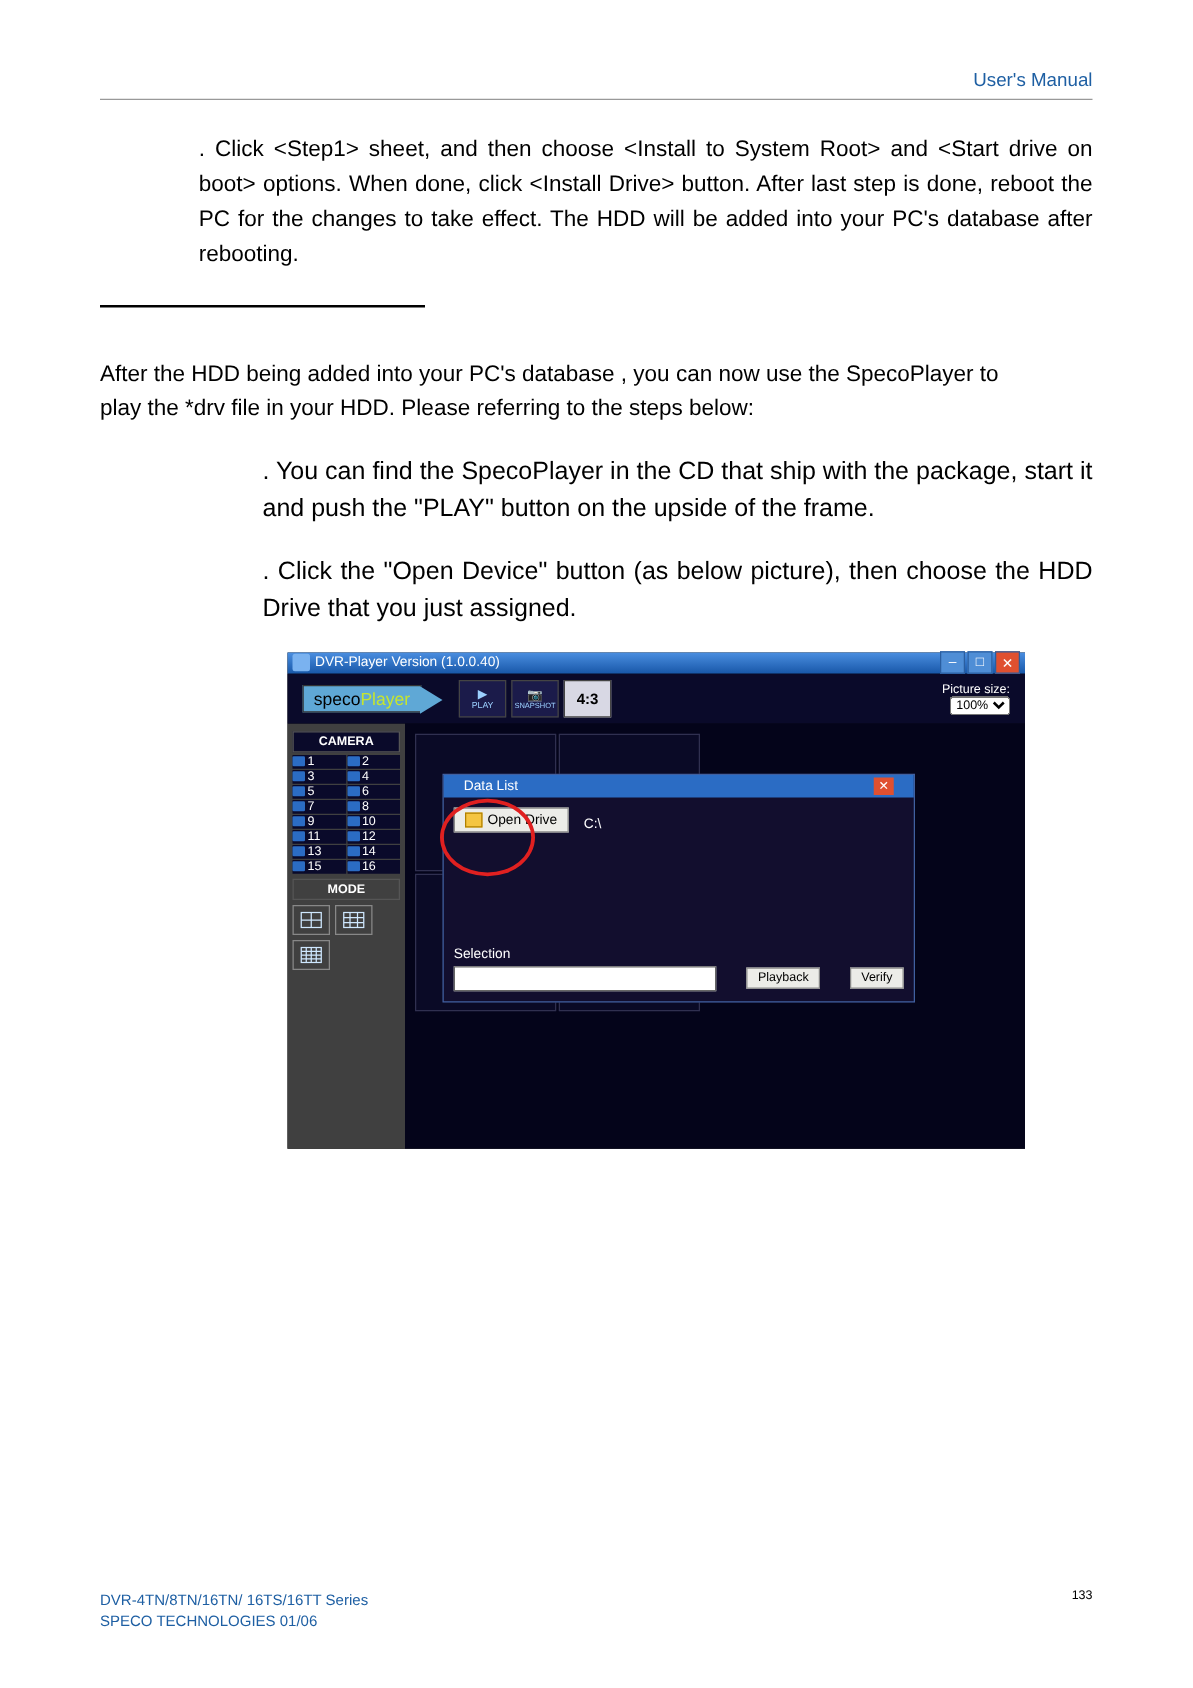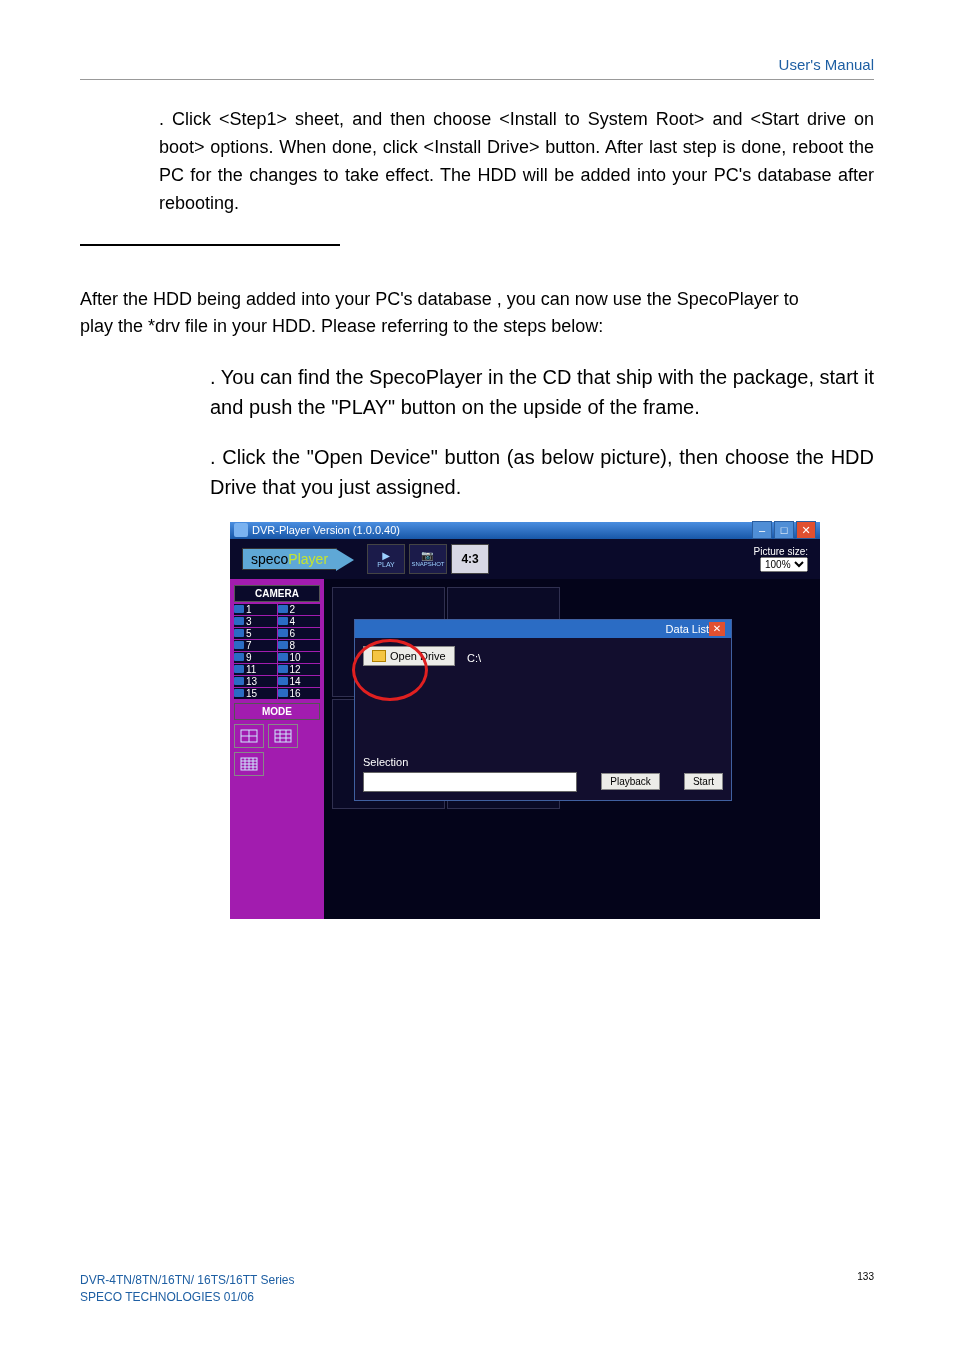--- a/index.html
+++ b/index.html
@@ -26,34 +26,34 @@
   .topstrip{height:40px;background:#0a0a2a;display:flex;align-items:center;justify-content:space-between;padding:0 12px}
   .brandtab{background:#5fa8d6;color:#000;font-size:14px;padding:2px 8px;border:1px solid #333;position:relative}
   .brandtab .brandhl{color:#c6e52f}
   .brandtab::after{content:"";position:absolute;right:-18px;top:0;border-left:18px solid #5fa8d6;border-top:11px solid transparent;border-bottom:11px solid transparent}
   .topbtns{display:flex;gap:4px;align-items:center;margin-left:30px}
   .tbtn{width:36px;height:28px;background:#1b1b4a;border:1px solid #444;color:#9cd0ff;font-size:10px;display:flex;flex-direction:column;align-items:center;justify-content:center}
   .tbtn.ratio{background:#d8d8e4;color:#000;font-size:12px;font-weight:bold}
   .psize{color:#fff;font-size:10px;text-align:right}
   .psize select{font-size:10px;width:48px}
   .mainrow{display:flex;min-height:340px}
-  .sidebar{width:86px;background:#a21caf;color:#fff;font-size:10px;padding:4px}
+  .sidebar{width:86px;background:#404040;color:#fff;font-size:10px;padding:4px}
   .camhdr{background:#0a0a2a;border:1px solid #555;text-align:center;padding:2px;margin:2px 0;color:#fff;font-weight:bold}
   .camtable{display:grid;grid-template-columns:1fr 1fr;gap:1px}
   .camcell{display:flex;align-items:center;gap:2px;background:#0a0a2a}
   .camdot{width:10px;height:8px;background:#2b6cc4;border-radius:1px}
   .modehdr{border:1px solid #555;text-align:center;padding:2px;margin-top:4px;font-weight:bold}
   .modeicons{display:flex;gap:4px;margin-top:4px;flex-wrap:wrap}
   .mic{width:28px;height:22px;border:1px solid #888;display:flex;align-items:center;justify-content:center}
   .mic svg{stroke:#cfe8ff;fill:none;stroke-width:1}
   .videoarea{flex:1;background:#04041a;position:relative}
   .quad{position:absolute;top:8px;left:8px;right:140px;bottom:110px;display:grid;grid-template-columns:1fr 1fr;grid-template-rows:1fr 1fr;gap:2px}
   .qcell{background:#0a0a26;border:1px solid #303050}
   .dlg{position:absolute;top:40px;left:30px;width:360px;background:#120e2e;border:1px solid #4060a0;padding:8px}
-  .dlgtitle{background:#2b6cc4;color:#fff;font-size:11px;display:flex;justify-content:flex-end;align-items:center;padding:2px 6px;margin:-8px -8px 8px -8px}
+  .dlgtitle{background:#2b6cc4;color:#fff;font-size:11px;display:flex;justify-content:space-between;align-items:center;padding:2px 16px;margin:-8px -8px 8px -8px}
   .dlgclose{background:#e05030;color:#fff;width:16px;height:14px;display:flex;align-items:center;justify-content:center;font-size:10px}
   .opendrive{display:inline-flex;align-items:center;gap:4px;background:#ecece8;border:1px solid #888;padding:3px 8px;font-size:11px}
   .folderico{width:12px;height:10px;background:#f5c542;border:1px solid #b08000}
   .drvtxt{display:inline-block;color:#fff;font-size:11px;margin-left:8px}
   .redring{position:absolute;width:70px;height:56px;border:3px solid #e02020;border-radius:50%;top:60px;left:28px;pointer-events:none}
   .tabs{margin-top:10px;display:flex;gap:0}
   .tab{background:#ecece8;border:1px solid #888;padding:3px 12px;font-size:11px}
   .tab.first{background:#d8d8d0}
   .sellabel{color:#fff;font-size:11px;margin-top:90px}
   .selrow{display:flex;gap:24px;margin-top:4px;align-items:center}
@@ -226,21 +226,21 @@
             </div>
             <span class="opendrive">
               <span class="folderico"></span>
               <span>Open Drive</span>
             </span>
             <span class="drvtxt">C:\</span>
             <div class="sellabel">Selection</div>
             <div class="selrow">
               <div class="selinput"></div>
               <span class="smbtn">Playback</span>
-              <span class="smbtn">Start</span>
+              <span class="smbtn">Verify</span>
             </div>
           </div>
           <div class="redring"></div>
         </div>
         <div class="rightstrip"></div>
       </div>
     </div>
   </div>
 
 

